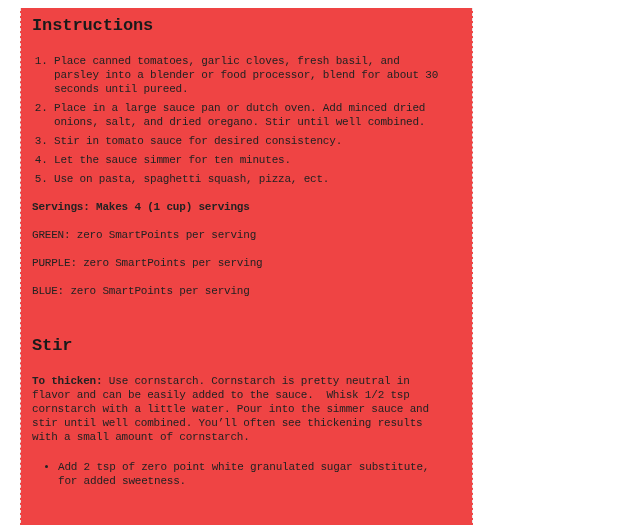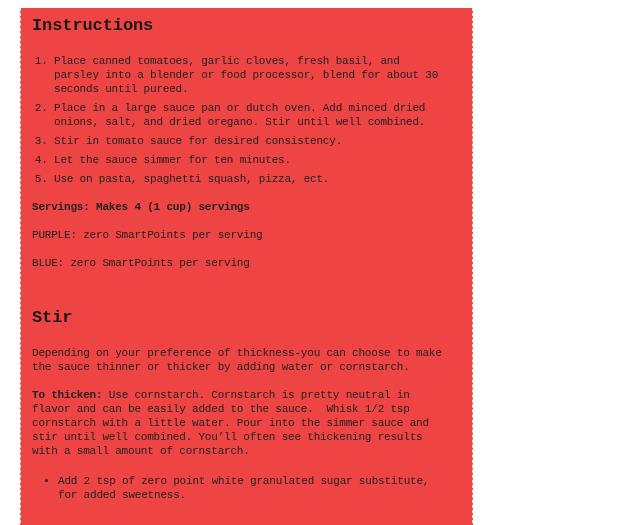--- a/index.html
+++ b/index.html
@@ -80,27 +80,27 @@
     <ol class="steps">
       <li>Place canned tomatoes, garlic cloves, fresh basil, and parsley into a blender or food processor, blend for about 30 seconds until pureed.</li>
       <li>Place in a large sauce pan or dutch oven. Add minced dried onions, salt, and dried oregano. Stir until well combined.</li>
       <li>Stir in tomato sauce for desired consistency.</li>
       <li>Let the sauce simmer for ten minutes.</li>
       <li>Use on pasta, spaghetti squash, pizza, ect.</li>
     </ol>
 
     <p class="bold">Servings: Makes 4 (1 cup) servings</p>
 
+    <p>GREEN: zero SmartPoints per serving</p>
     <p>PURPLE: zero SmartPoints per serving</p>
     <p>BLUE: zero SmartPoints per serving</p>
 
     <h2 class="notes-heading">Stir</h2>
 
 
-    <p>Depending on your preference of thickness-you can choose to make the sauce thinner or thicker by adding water or cornstarch.</p>
 
     <p class="thicken"><strong>To thicken:</strong><span> Use cornstarch. Cornstarch is pretty neutral in flavor and can be easily added to the sauce.&nbsp; Whisk 1/2 tsp cornstarch with a little water. Pour into the simmer sauce and stir until well combined. You’ll often see thickening results with a small amount of cornstarch.</span></p>
 
 
     <ul class="tips">
       <li>Add 2 tsp of zero point white granulated sugar substitute, for added sweetness.</li>
     </ul>
 
   </div>
 </div>

